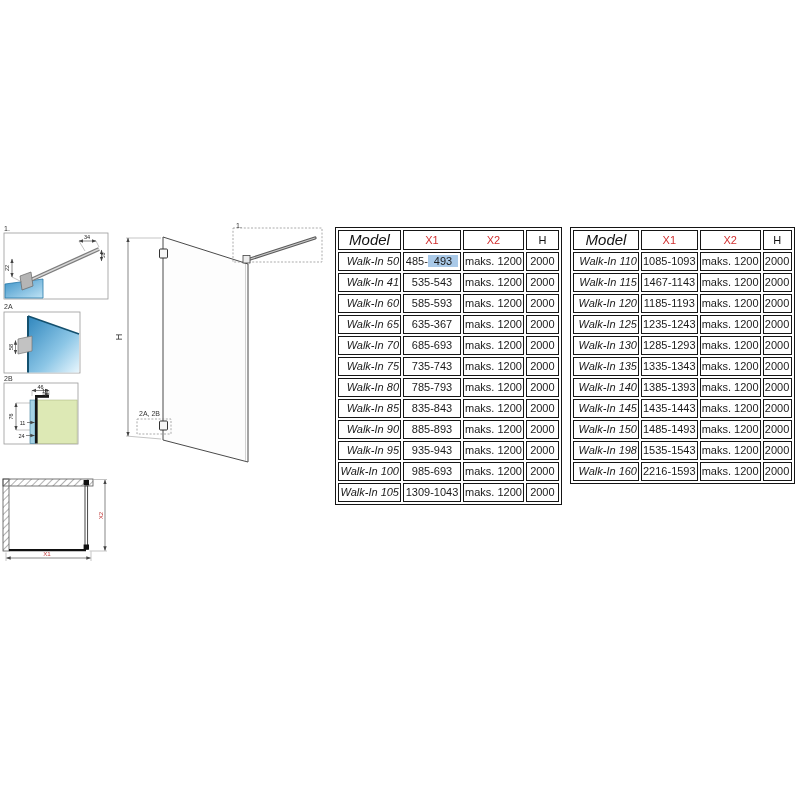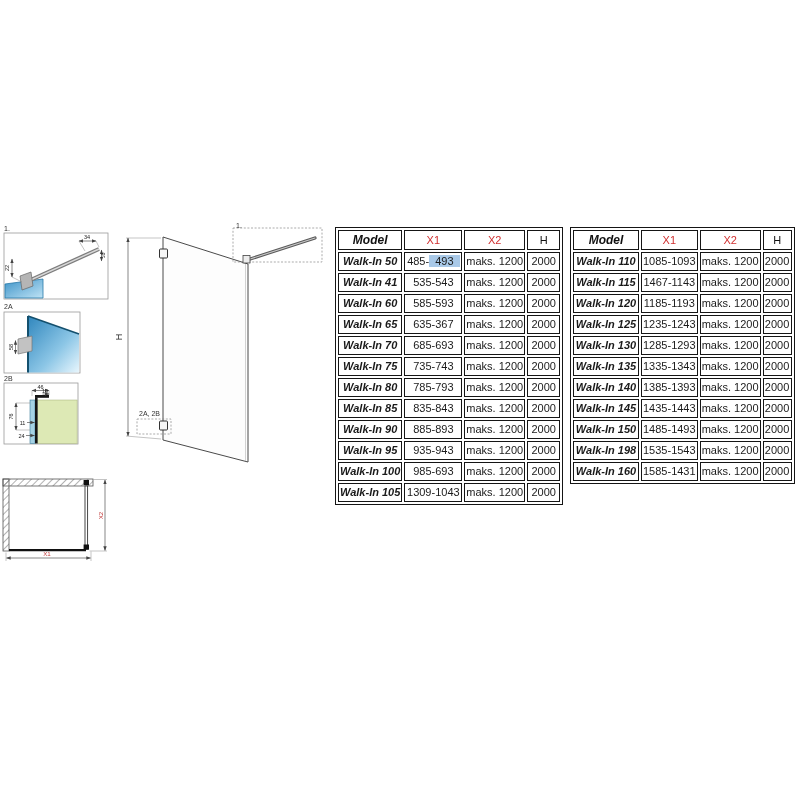--- a/index.html
+++ b/index.html
@@ -12,22 +12,22 @@
   table.dims{
     border-collapse:separate;border-spacing:2px;
     background:#fff;border:1px solid #151515;table-layout:fixed;
   }
   table.dims th, table.dims td{
     border:1px solid #151515;text-align:center;vertical-align:middle;
     height:17px;line-height:17px;padding:0 1px;font-size:11px;white-space:nowrap;
     overflow:hidden;background:#fff;
   }
   table.dims th{height:18px;line-height:18px;font-weight:normal;}
-  table.dims th:first-child{font-weight:bold;font-style:italic;font-size:12px;}
-  table.dims td.model-cell{font-weight:bold;font-style:italic;}
+  table.dims th:first-child{font-weight:normal;font-style:italic;font-size:15px;}
+  table.dims td.model-cell{font-weight:normal;font-style:italic;text-align:right;}
   table.dims span.hl{padding:0 6px;}
   
   svg text{font-family:"Liberation Sans", sans-serif;}
   .lbl{font-size:7px;fill:#333;}
   .box{fill:#ffffff;stroke:#999;stroke-width:0.8;}
   .dim{stroke:#555;stroke-width:0.7;fill:none;}
   .ext{stroke:#888;stroke-width:0.5;fill:none;}
   .dimtext{font-size:5.5px;fill:#222;}
   .dashed{fill:none;stroke:#888;stroke-width:0.7;stroke-dasharray:2 1.6;}
   .bracket{fill:#f6f6f6;stroke:#333;stroke-width:1;}
@@ -307,19 +307,19 @@
           <td>2000</td>
         </tr>
         <tr>
           <td class="model-cell">Walk-In 198</td>
           <td>1535-1543</td>
           <td>maks. 1200</td>
           <td>2000</td>
         </tr>
         <tr>
           <td class="model-cell">Walk-In 160</td>
-          <td>1585-1431</td>
+          <td>2216-1593</td>
           <td>maks. 1200</td>
           <td>2000</td>
         </tr>
       </tbody>
   </table>
 </div>
 
 </body></html>

